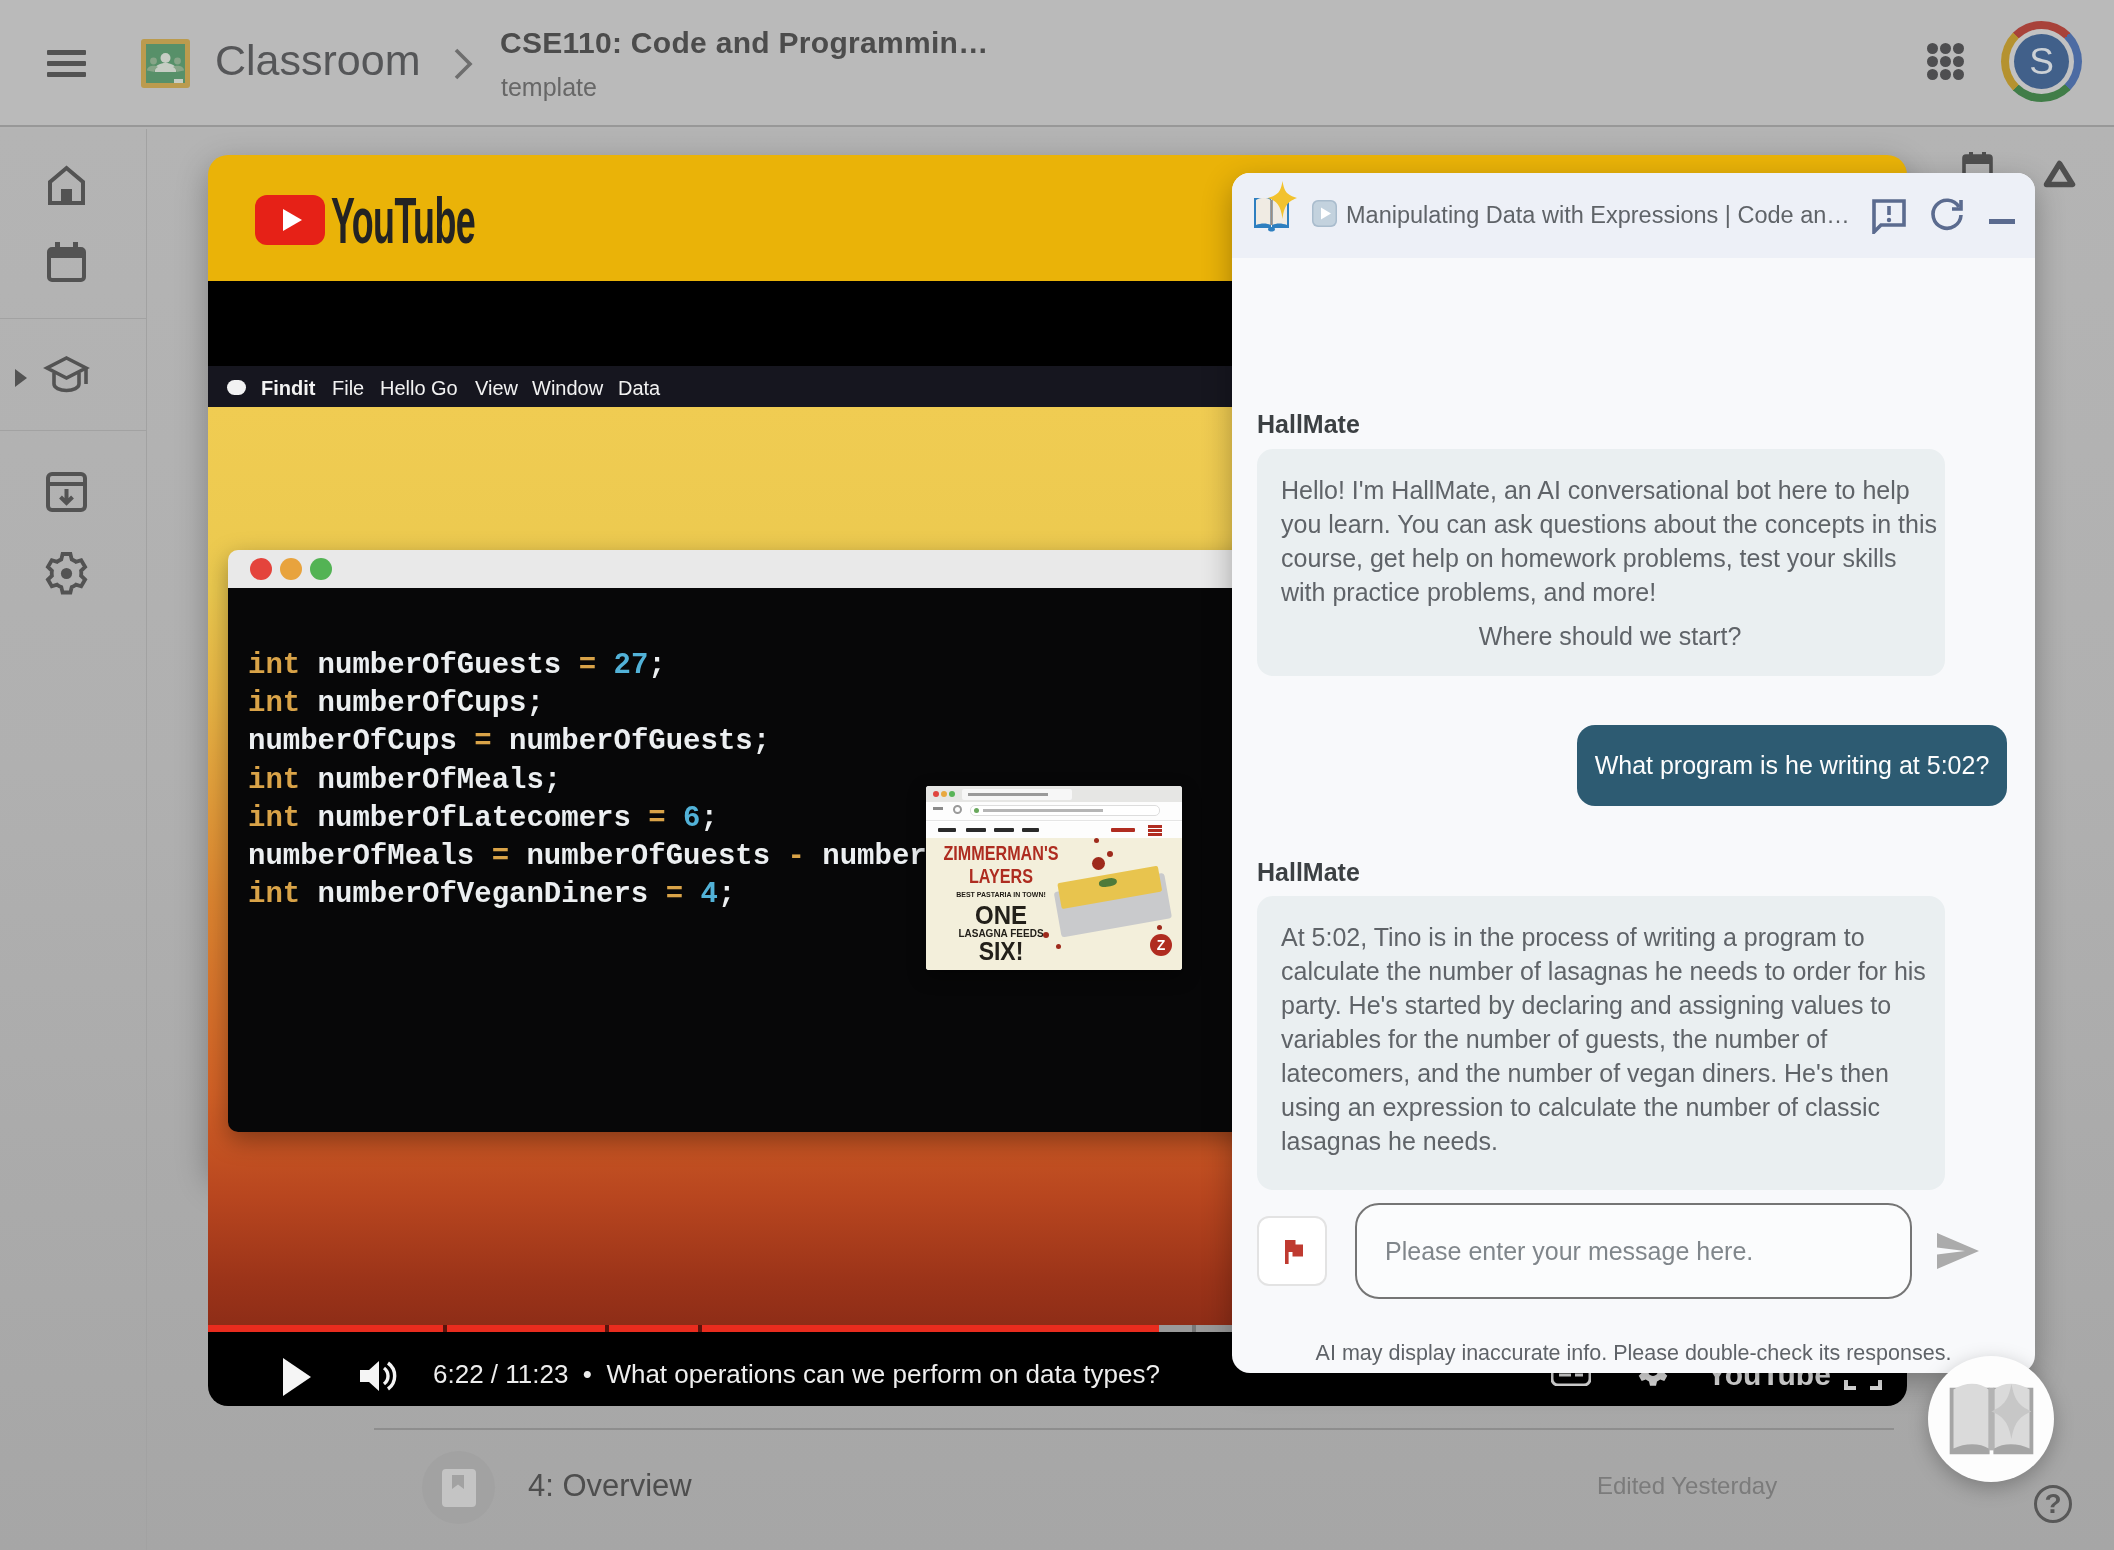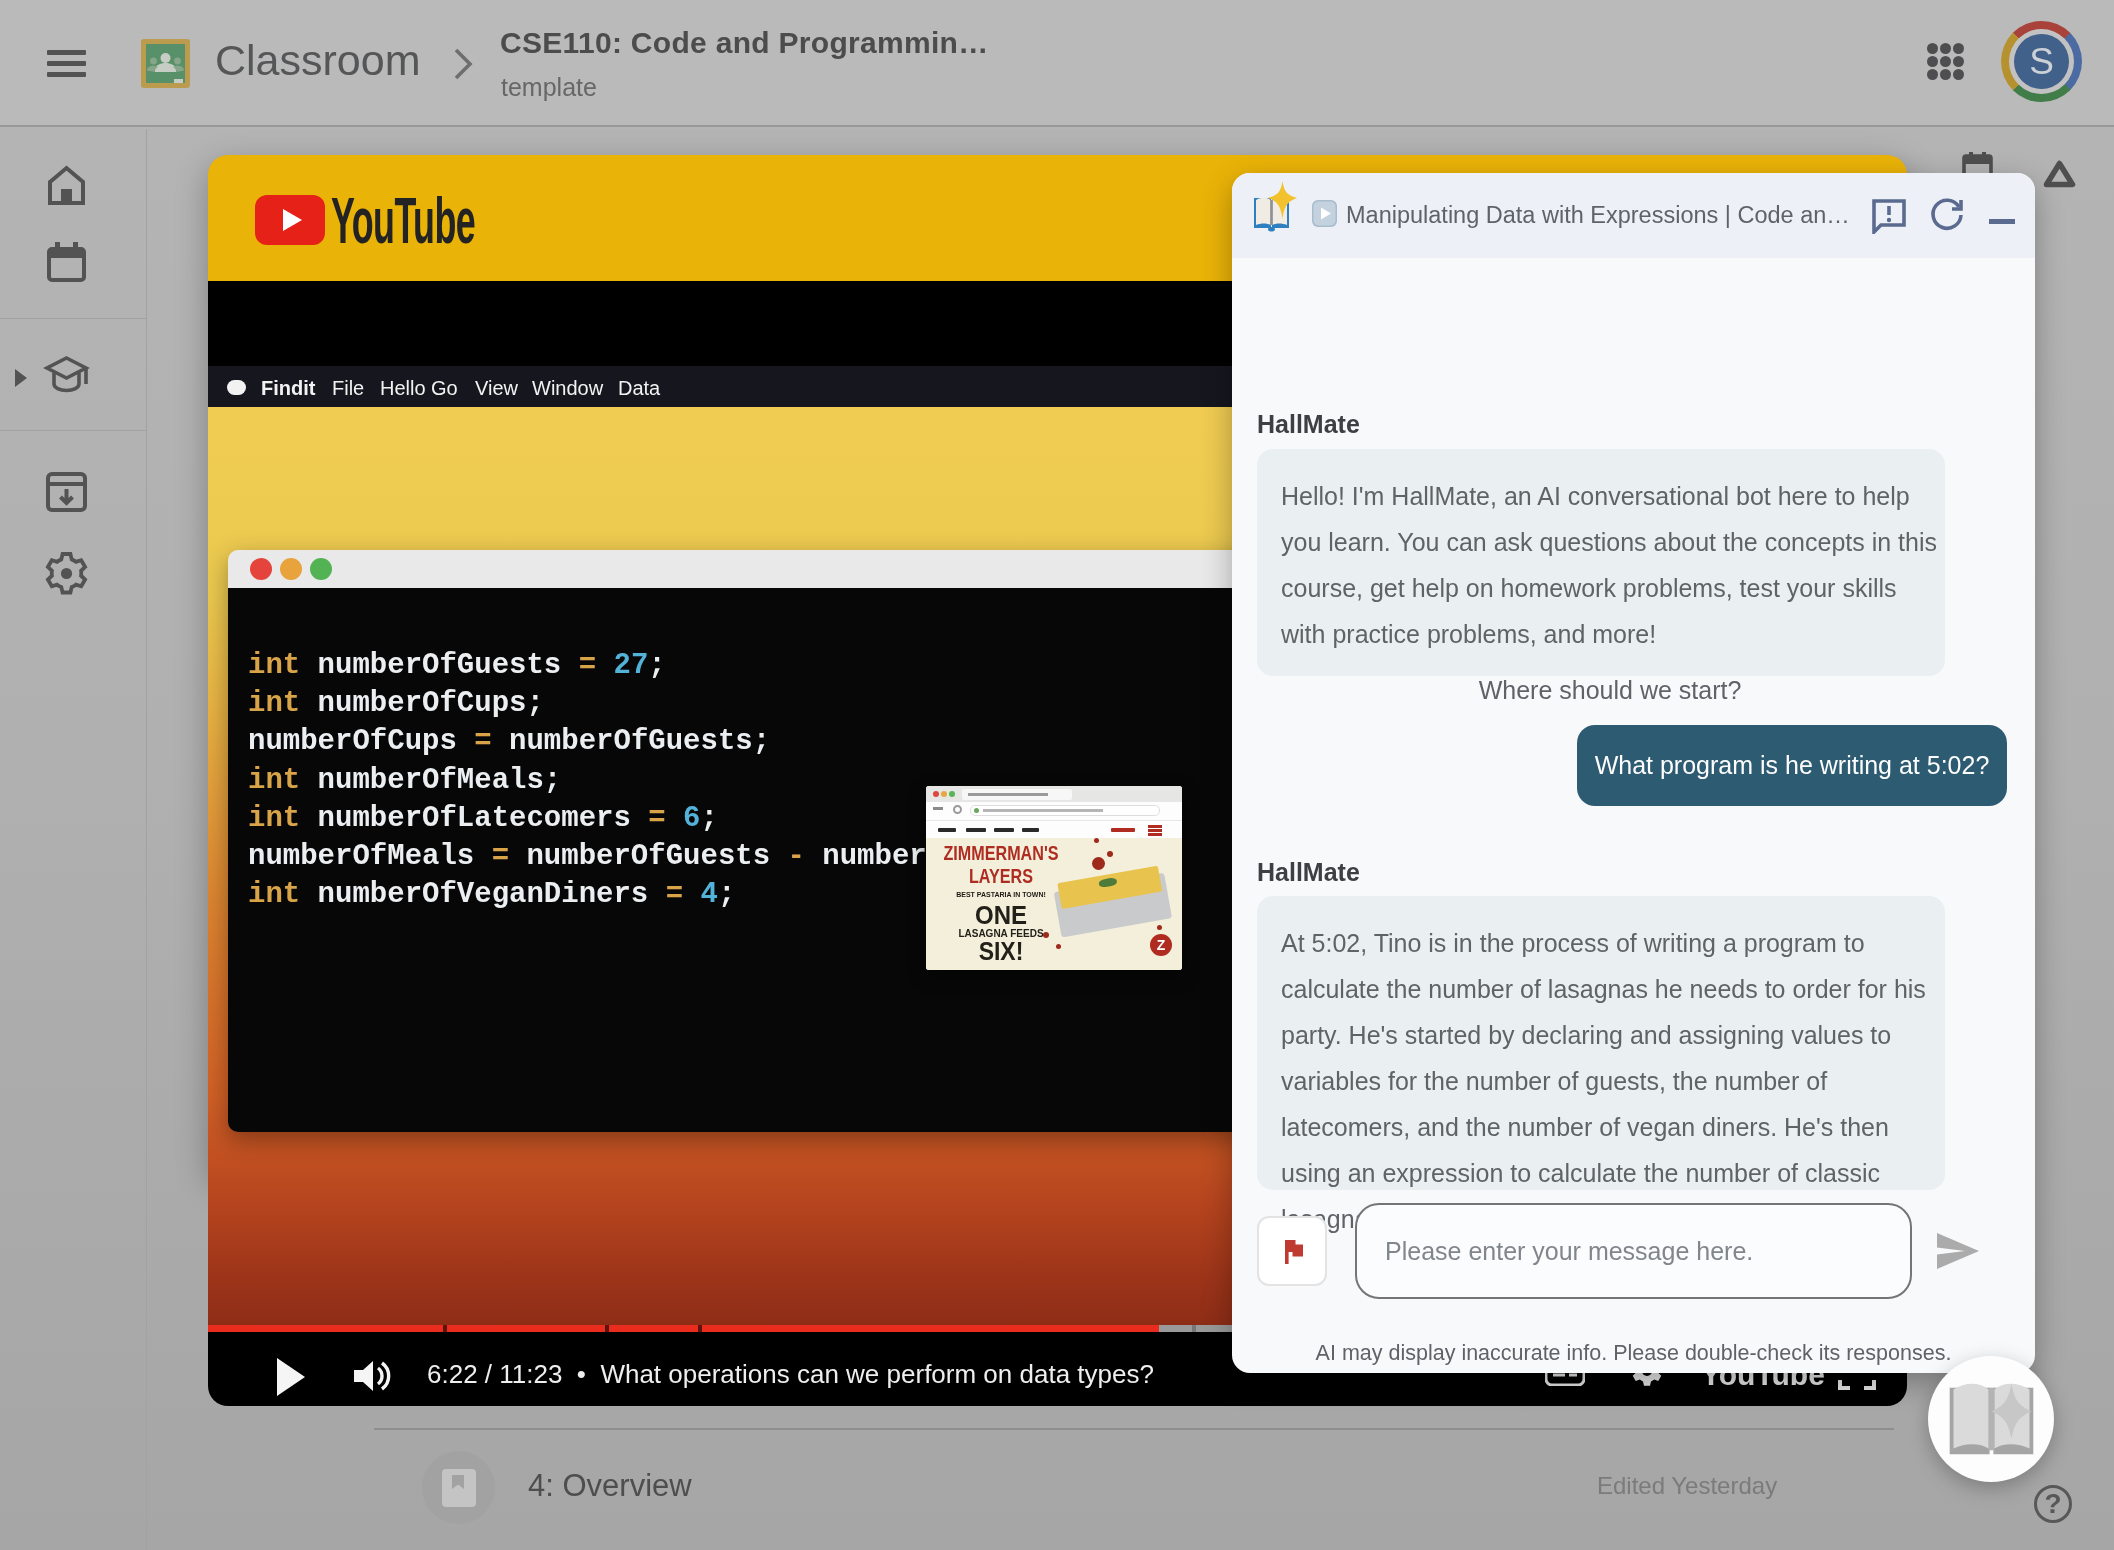--- a/index.html
+++ b/index.html
@@ -45,31 +45,31 @@
   #editor { position:absolute; left:20px; top:269px; width:1652px; height:582px; border-radius:10px; overflow:hidden; box-shadow:0 8px 24px rgba(0,0,0,.35); }
   #ed-bar { height:38px; background:#e9e9e9; position:relative; }
   .tl { position:absolute; top:8px; width:22px; height:22px; border-radius:50%; }
   #ed-body { height:544px; background:#070708; padding:59px 0 0 20px;
      font-family:"Liberation Mono", monospace; font-size:29px; font-weight:bold; line-height:38.2px; white-space:pre; color:#eceff1; }
   .kw { color:#d9a348; } .num { color:#52b2d8; } .op { color:#d9a348; }
 
   #zim { position:absolute; left:718px; top:505px; width:256px; height:184px; background:#fff; border-radius:3px; box-shadow:0 6px 18px rgba(0,0,0,.45); font-family:"Liberation Sans",sans-serif; overflow:hidden; }
 
   #progress { position:absolute; left:0; top:1044px; width:1699px; height:7px; background:#9a9a9a; }
-  #controls { position:absolute; left:12px; top:1051px; width:1699px; height:77px;padding-left:48px; }
+  #controls { position:absolute; left:18px; top:1051px; width:1699px; height:77px;padding-left:48px; }
   .ctl-txt { position:absolute; top:27px; color:#eee; font-size:26px; }
 
   
   #panel { left:1232px; top:173px; width:803px; height:1200px; background:#f8f9fb; border-radius:18px;
      box-shadow:0 10px 30px rgba(0,0,0,.30); }
   #p-head { position:absolute; left:0; top:0; width:803px; height:85px; background:#edf0f7; border-radius:18px 18px 0 0; }
   #p-title { position:absolute; left:114px; top:29px; font-size:23.5px; color:#5f6368; white-space:nowrap; }
   .hm-label { position:absolute; left:25px; font-size:25px; font-weight:bold; color:#3c4043; }
   .bubble { position:absolute; left:25px; width:688px; background:#eaeff1; border-radius:16px; color:#5f6368;
-     font-size:25px; line-height:46px; padding:24px 6px 24px 24px; }
+     font-size:25px; line-height:34px; padding:24px 6px 24px 24px; }
   .bubble p+p { margin-top:10px;text-align:center; }
   #ubub { position:absolute; left:345px; top:552px; width:430px; height:81px; background:#2d5b72; border-radius:18px;
      color:#fdfdfd; font-size:25px; display:flex; align-items:center; justify-content:center; white-space:nowrap; }
   #flagbtn { position:absolute; left:25px; top:1043px; width:70px; height:70px; background:#fff; border:2px solid #e3e3e3; border-radius:12px; display:flex; align-items:center; justify-content:center; }
   #inputbox { position:absolute; left:123px; top:1030px; width:557px; height:96px; border:2px solid #757575; border-radius:24px; background:#fbfcfd; }
   #inputbox span { position:absolute; left:28px; top:32px; font-size:25px; color:#80868b; }
   #disclaim { position:absolute; left:0; top:1168px; width:803px; text-align:center; font-size:21.5px; color:#5f6368; }
 
   #launcher { left:1928px; top:1356px; width:126px; height:126px; border-radius:50%; background:#fdfdfd; box-shadow:0 6px 20px rgba(0,0,0,.25); display:flex; align-items:center; justify-content:center; }
   #help { left:2034px; top:1485px; width:38px; height:38px; border-radius:50%; border:3px solid #585858; color:#585858; display:flex; align-items:center; justify-content:center; font-size:28px; font-weight:bold; }

